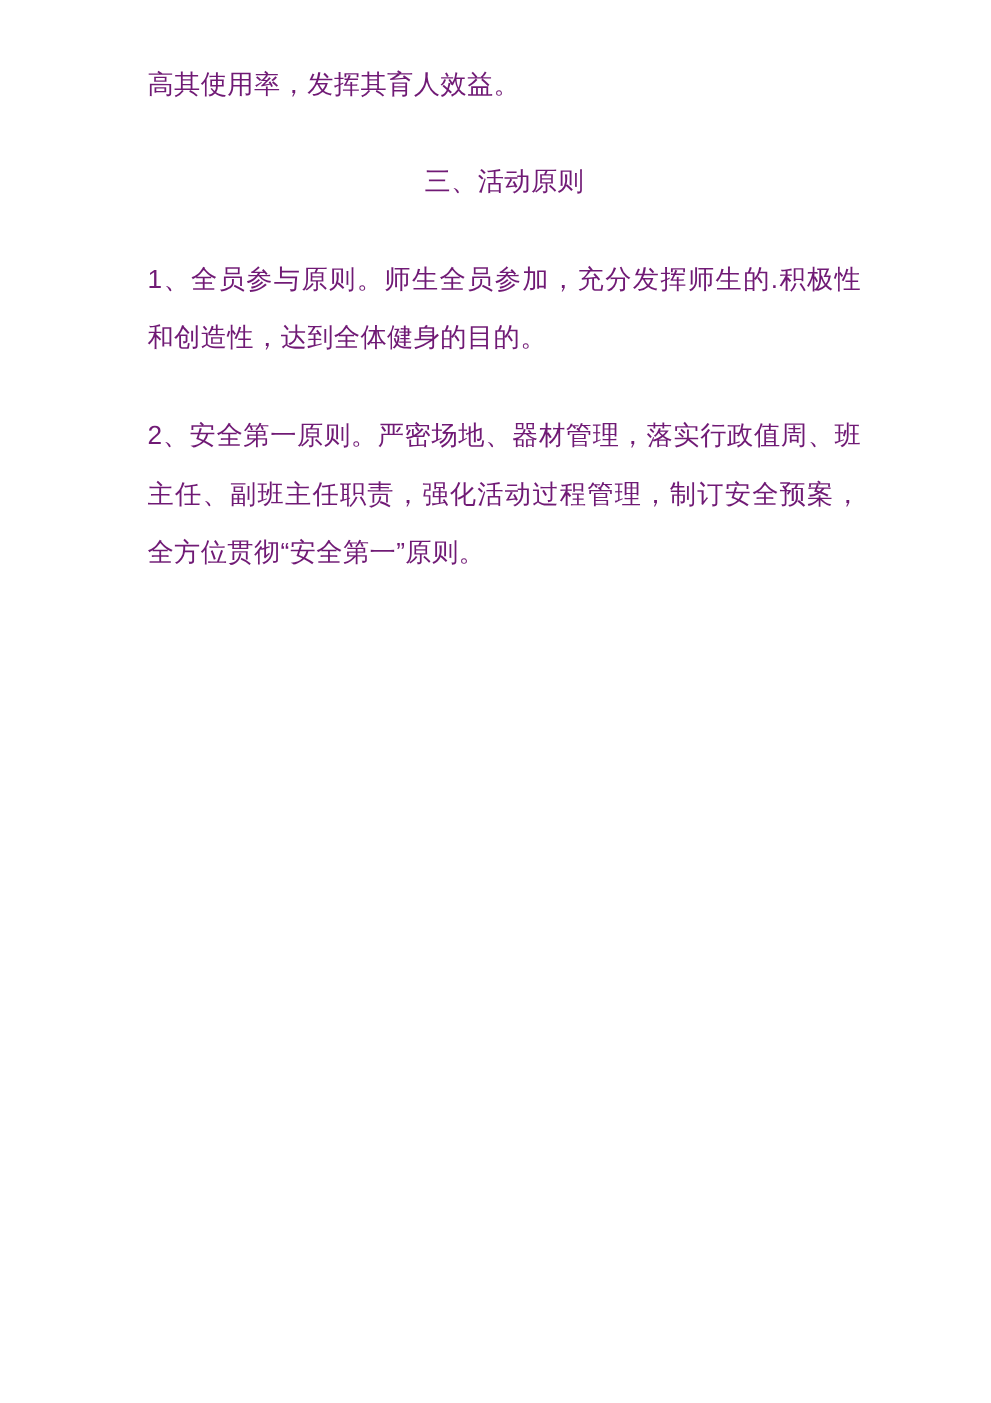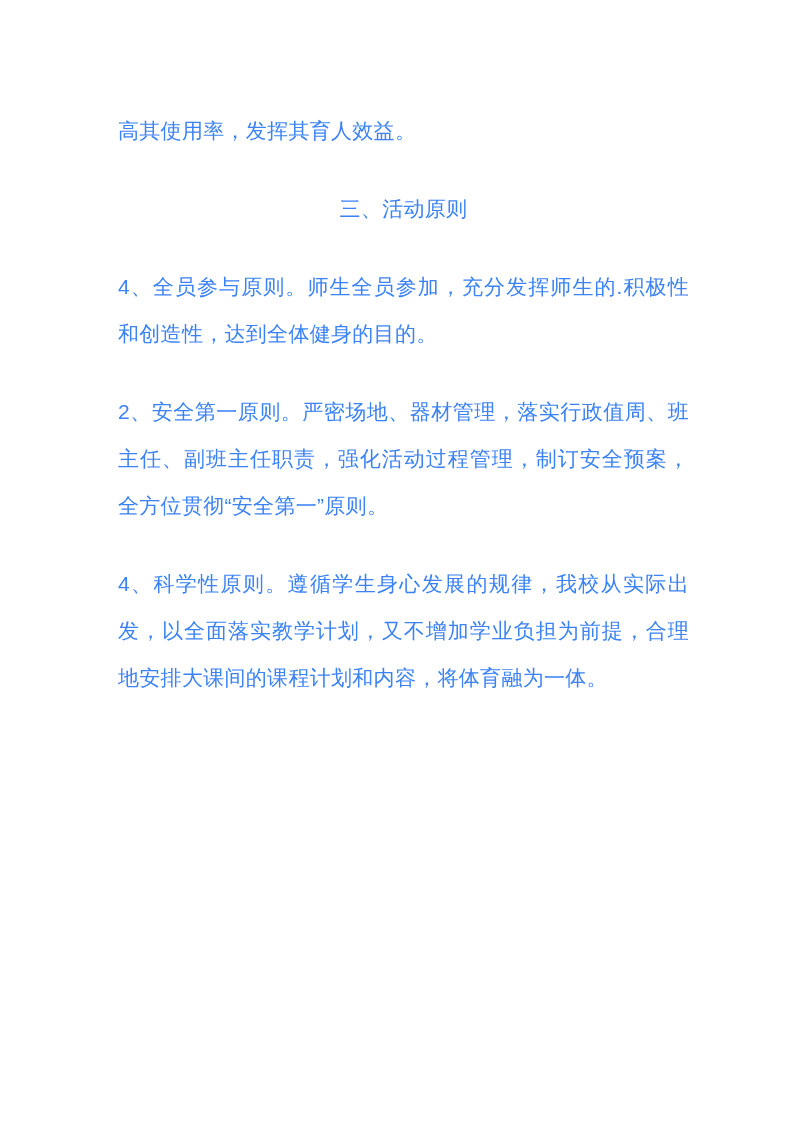--- a/index.html
+++ b/index.html
@@ -10,39 +10,38 @@
   body {
     width: 793px;
     height: 1122px;
     font-family: "Liberation Sans", sans-serif;
     overflow: hidden;
   }
   .page {
     box-sizing: border-box;
     width: 793px;
     height: 1122px;
-    padding: 107px 104px 0 118px;
+    padding: 44px 104px 0 118px;
     background: #ffffff;
-    color: #3b82f6;
+    color: #701a75;
     font-size: 21px;
     line-height: 47px;
     text-align: justify;
     text-justify: inter-ideograph;
     letter-spacing: 0.3px;
   }
   .page p {
     margin: 0 0 31px 0;
     word-break: break-all;
   }
   .page p.heading {
     text-align: center;
   }
 </style>
 </head>
 <body>
 
 <div class="page">
   <p>高其使用率，发挥其育人效益。</p>
   <p class="heading">三、活动原则</p>
-  <p>4、全员参与原则。师生全员参加，充分发挥师生的.积极性和创造性，达到全体健身的目的。</p>
+  <p>1、全员参与原则。师生全员参加，充分发挥师生的.积极性和创造性，达到全体健身的目的。</p>
   <p>2、安全第一原则。严密场地、器材管理，落实行政值周、班主任、副班主任职责，强化活动过程管理，制订安全预案，全方位贯彻“安全第一”原则。</p>
-  <p>4、科学性原则。遵循学生身心发展的规律，我校从实际出发，以全面落实教学计划，又不增加学业负担为前提，合理地安排大课间的课程计划和内容，将体育融为一体。</p>
 </div>
 
 </body></html>

